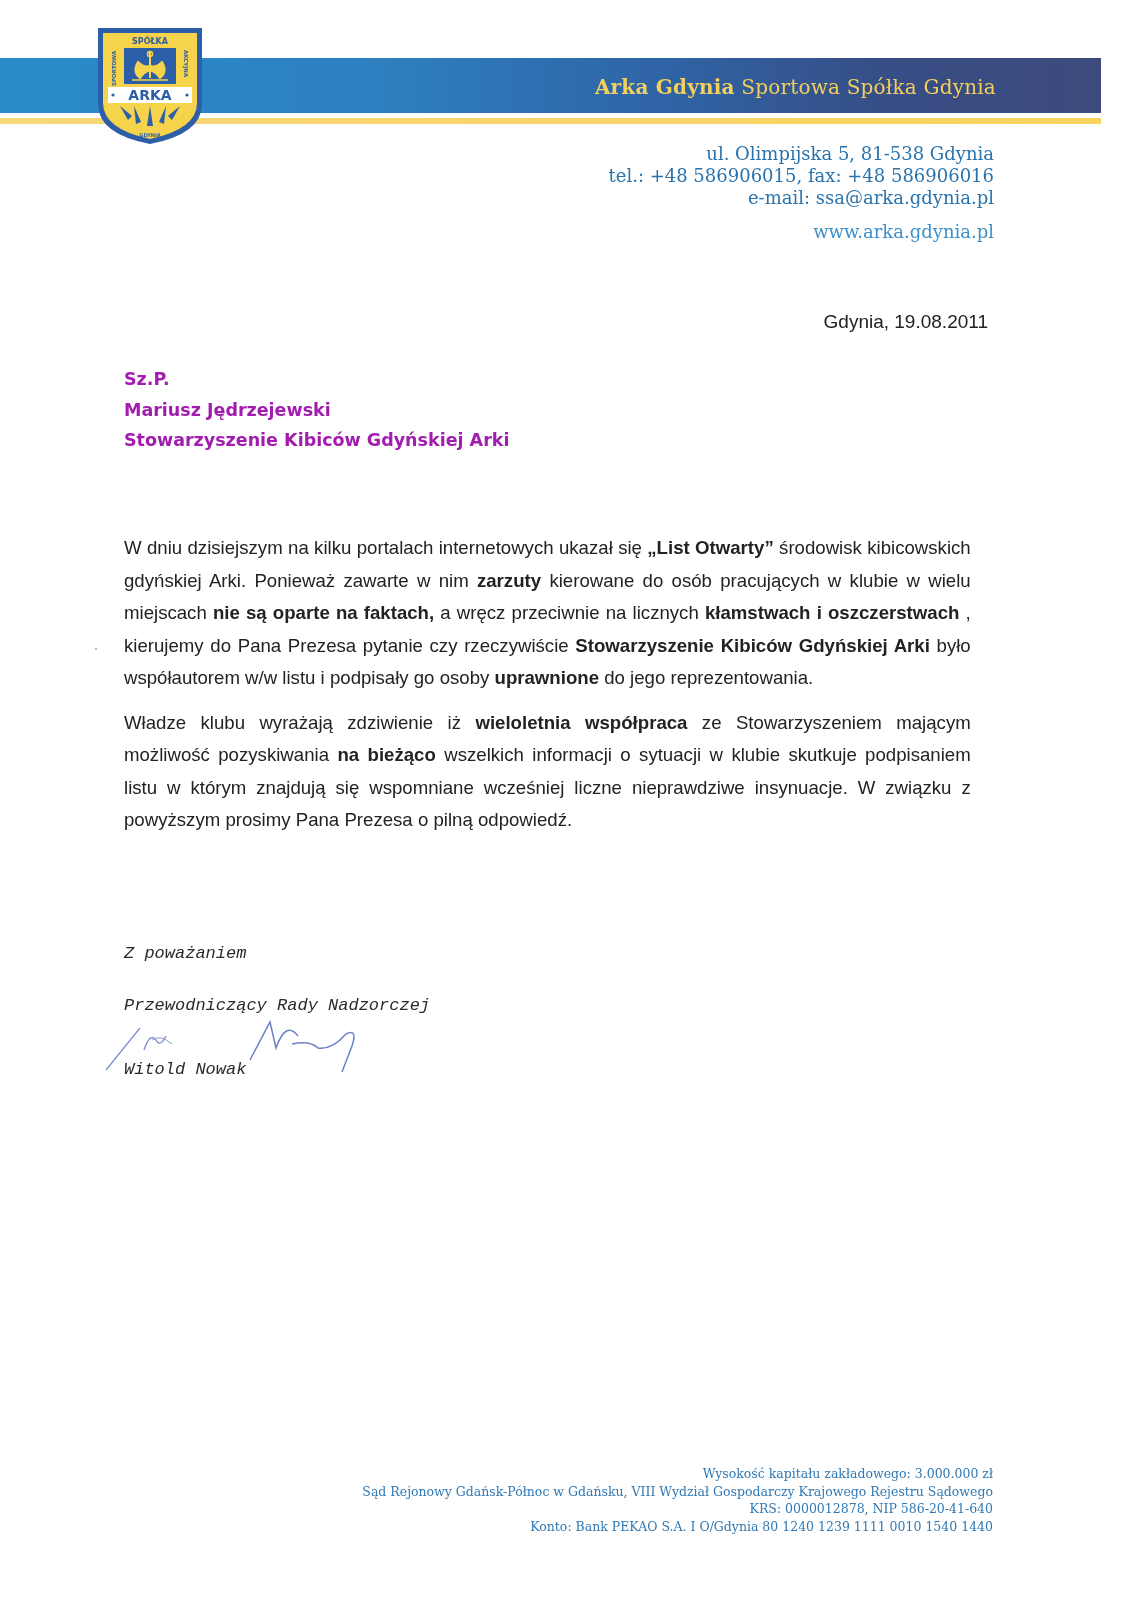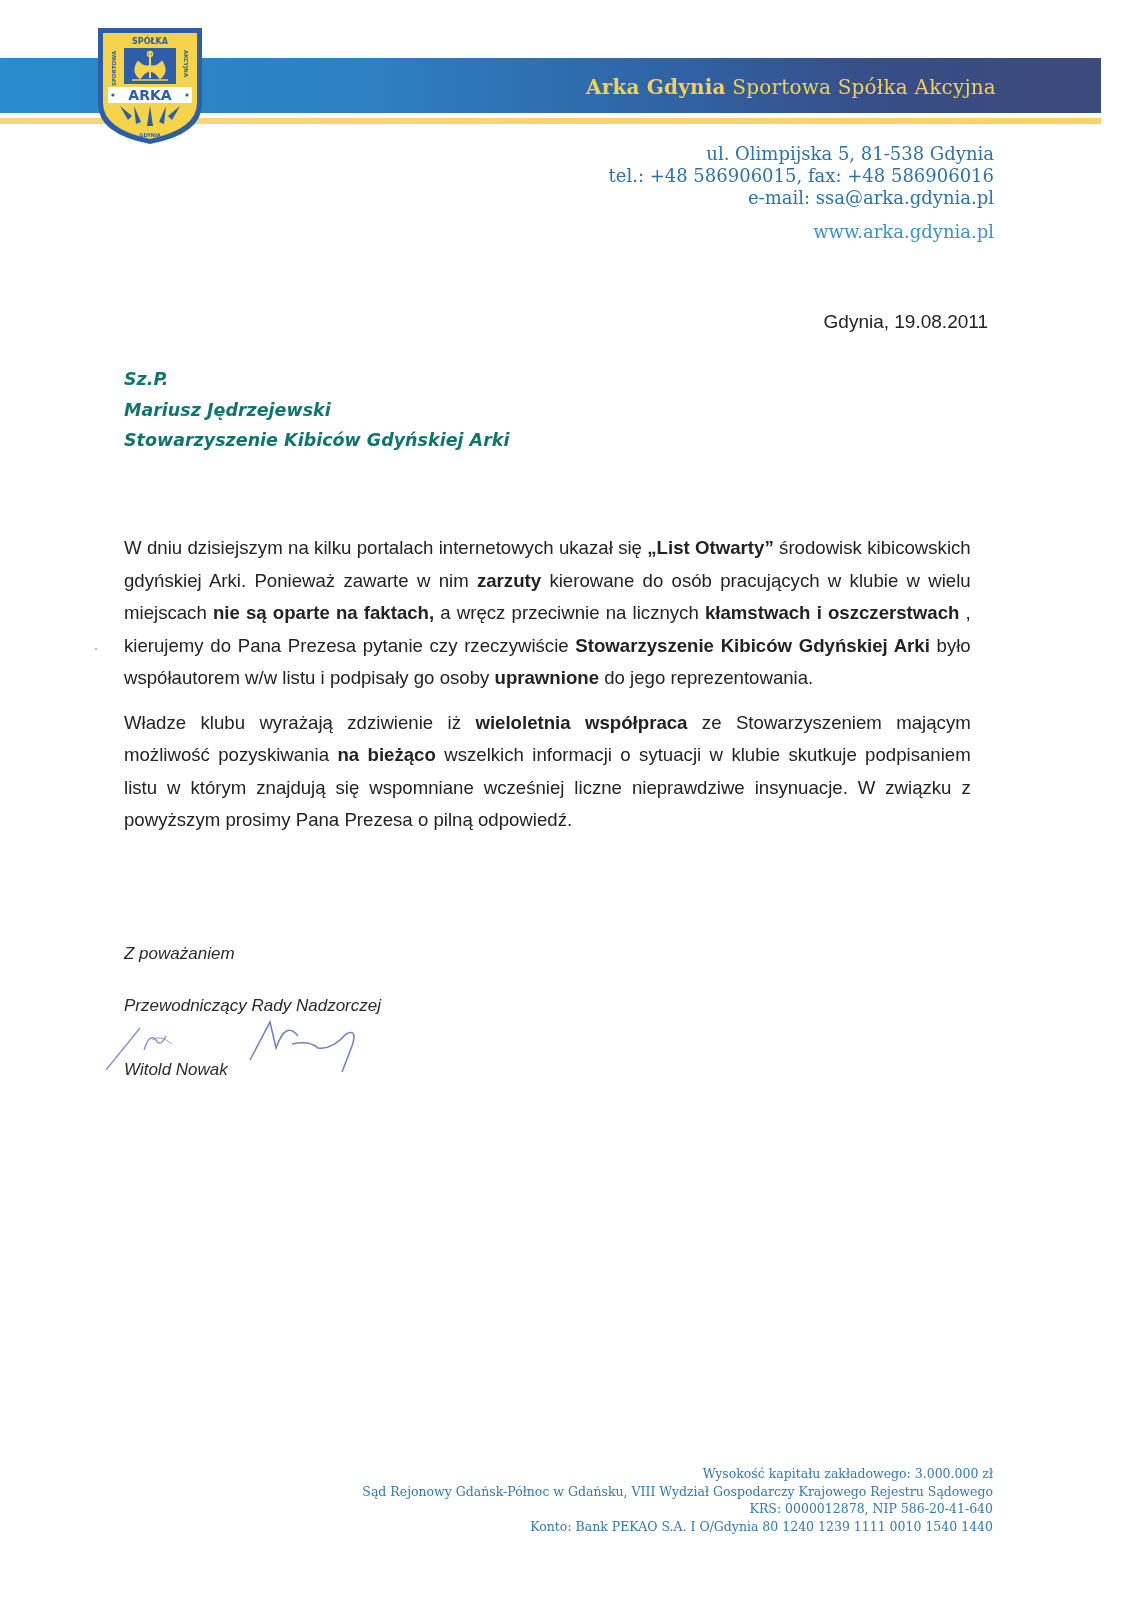--- a/index.html
+++ b/index.html
@@ -22,45 +22,45 @@
   .header-title b { font-weight: bold; }
   .logo { position: absolute; left: 94px; top: 26px; width: 112px; height: 120px; }
   .contact {
     position: absolute; right: 127px; top: 143px; text-align: right;
     font-family: "DejaVu Serif", serif; font-size: 18px; line-height: 22px; color: #2873ad;
   }
   .contact .www { margin-top: 12px; color: #3d90c9; }
   .date { position: absolute; right: 133px; top: 271px; font-family: "Liberation Sans", sans-serif; font-size: 19px; color: #222; margin-top: 40px; }
   .recipient {
     position: absolute; left: 124px; top: 364px; font-family: "DejaVu Sans", sans-serif;
-    font-style: italic; font-weight: bold; font-size: 17.5px; line-height: 30.5px; color: #0f766e;
+    font-weight: bold; font-size: 17.5px; line-height: 30.5px; color: #a21caf;
   }
   .body-text {
     position: absolute; left: 124px; top: 532px; width: 864px;
     font-family: "Liberation Sans", sans-serif; font-size: 19px; line-height: 32.5px; color: #222;
     text-align: justify; transform: scaleX(0.98); transform-origin: left top;
   }
   .body-text p { margin: 0 0 12px 0; }
   .body-text b { font-weight: bold; }
-  .closing { position: absolute; left: 124px; top: 944px; font-family: Liberation Sans, sans-serif; font-style: italic; font-size: 17px; color: #2a2a2a; }
+  .closing { position: absolute; left: 124px; top: 944px; font-family: Liberation Mono, monospace; font-style: italic; font-size: 17px; color: #2a2a2a; }
   .closing div { height: 26px; }
   .closing .greet { margin-bottom: 26px; }
   .signature { position: absolute; left: 100px; top: 1010px; width: 280px; height: 70px; }
   .footer {
     position: absolute; right: 128px; top: 1465px; text-align: right;
     font-family: "DejaVu Serif", serif; font-size: 12.5px; line-height: 17.5px; color: #3079b4;
   }
   .dot { position: absolute; left: 95px; top: 648px; width: 2px; height: 2px; background: #bbb; }
 </style>
 </head>
 <body>
 
 <div class="header-bar"></div>
 <div class="header-stripe"></div>
-<div class="header-title"><b>Arka Gdynia</b> <span>Sportowa Spółka Akcyjna</span></div>
+<div class="header-title"><b>Arka Gdynia</b> <span>Sportowa Spółka Gdynia</span></div>
 
 <svg class="logo" viewBox="0 0 112 120">
   <path d="M4 2 H108 V78 Q108 108 56 118 Q4 108 4 78 Z" fill="#2c5fa8"></path>
   <path d="M9 7 H103 V77 Q103 103 56 113 Q9 103 9 77 Z" fill="#f5d34a"></path>
   <rect x="30" y="22" width="52" height="36" fill="#2c5fa8"></rect>
   <text x="56" y="18" text-anchor="middle" font-family="DejaVu Sans, sans-serif" font-weight="bold" font-size="8" fill="#2c5fa8">SPÓŁKA</text>
   <text x="0" y="0" transform="translate(22,60) rotate(-90)" font-family="DejaVu Sans, sans-serif" font-weight="bold" font-size="5.5" fill="#2c5fa8">SPORTOWA</text>
   <text x="0" y="0" transform="translate(90,24) rotate(90)" font-family="DejaVu Sans, sans-serif" font-weight="bold" font-size="5.5" fill="#2c5fa8">AKCYJNA</text>
   <g>
     <path d="M56 26 V52 M44 36 Q38 46 46 52 Q50 46 56 44 Q62 46 66 52 Q74 46 68 36 Q62 42 56 40 Q50 42 44 36 Z" stroke="#f5d34a" stroke-width="2" fill="#f5d34a"></path>

